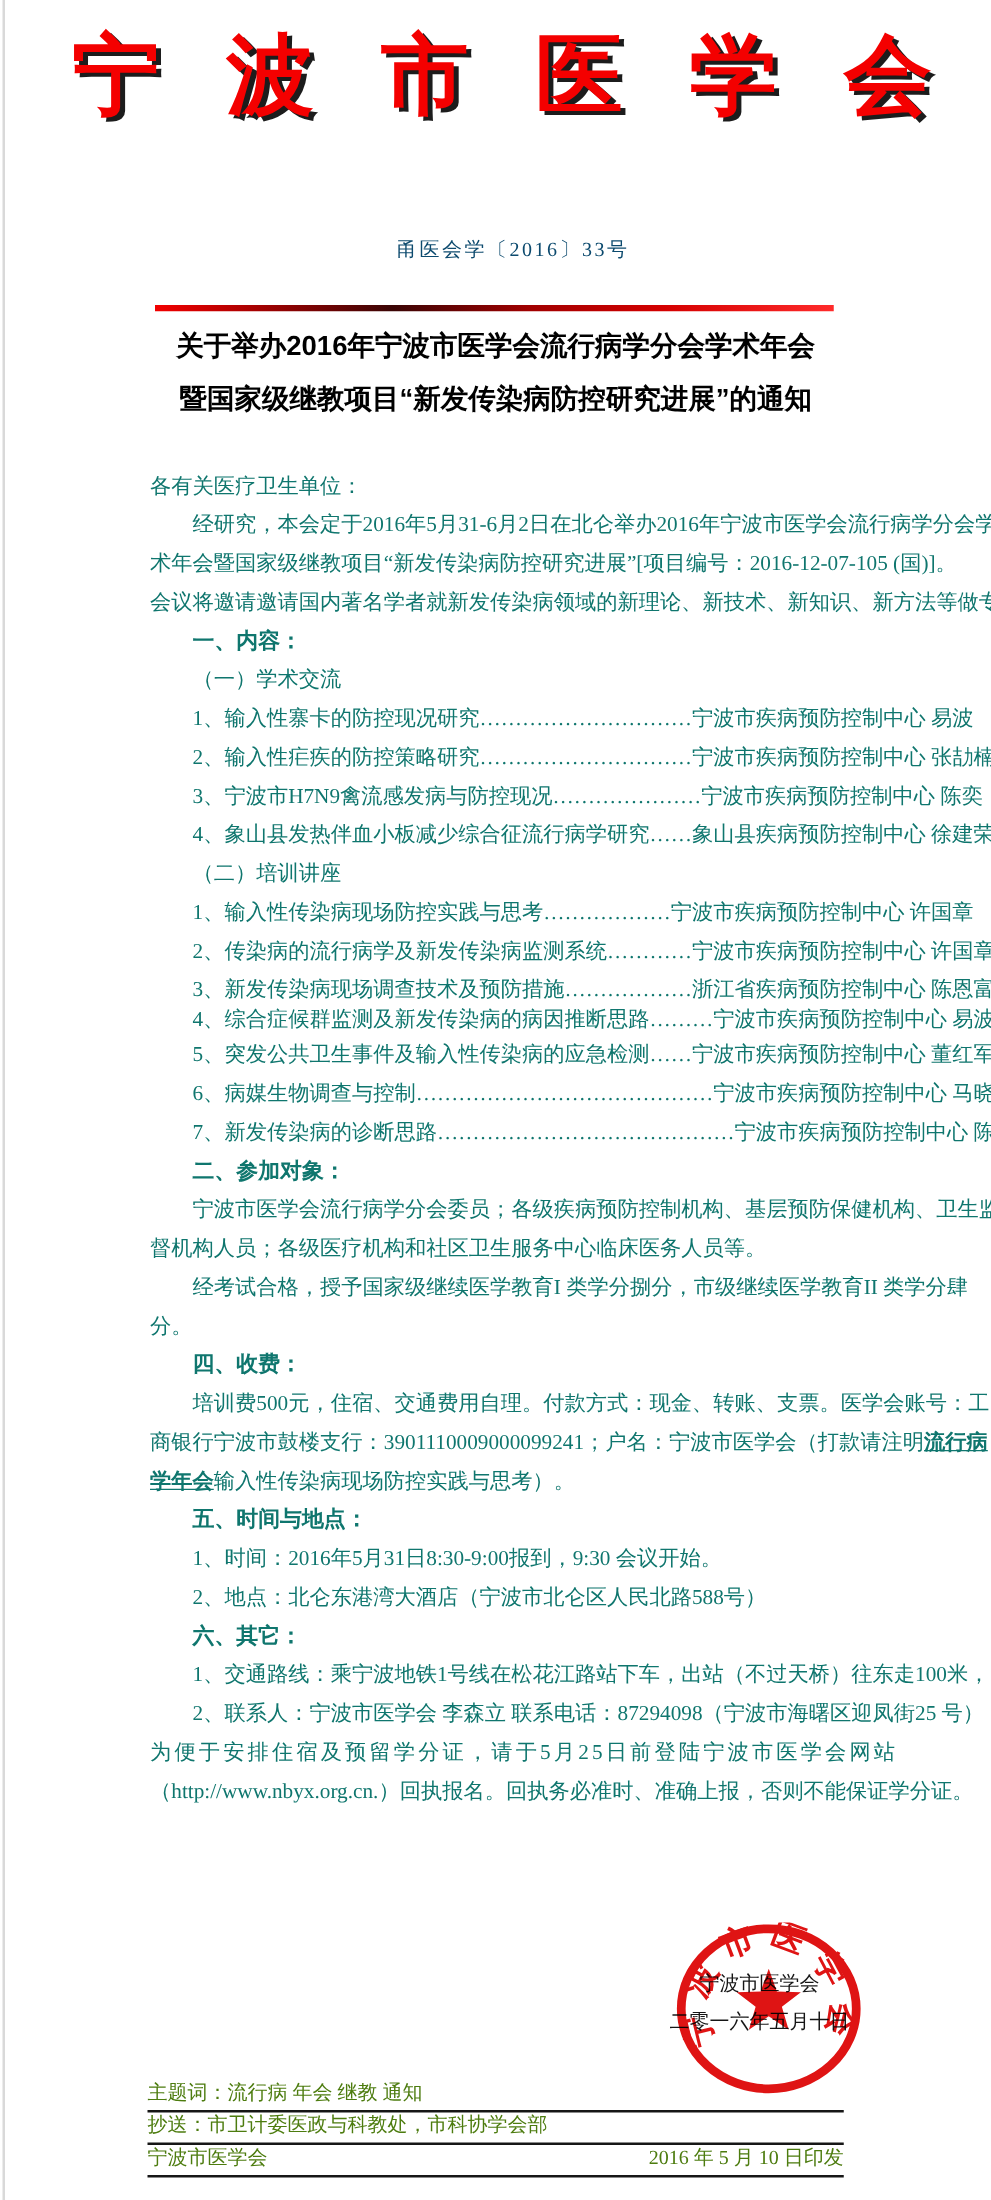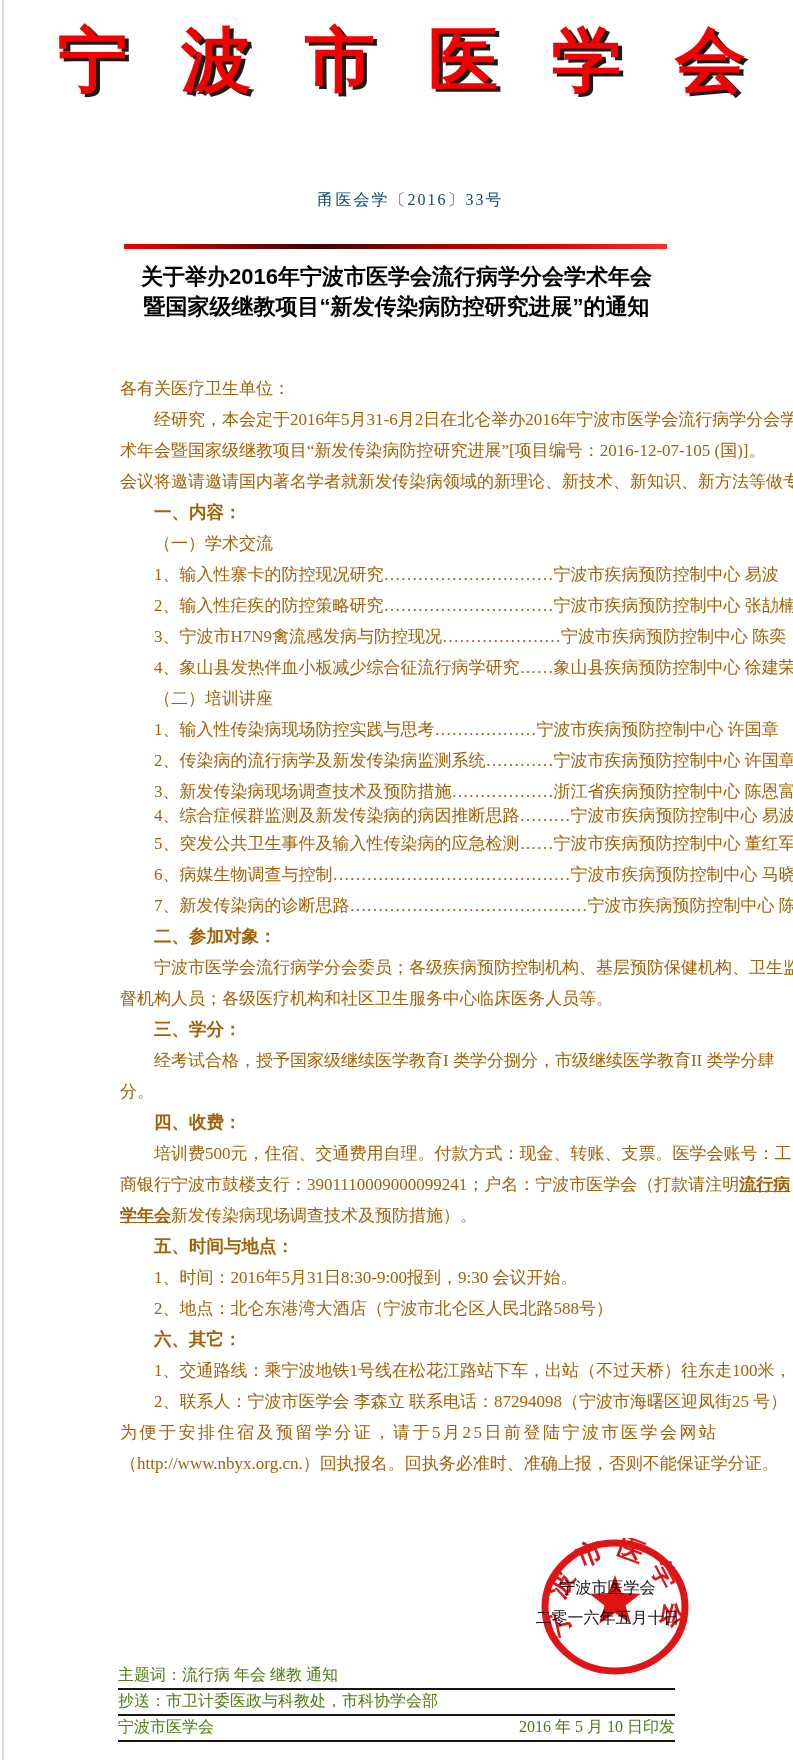--- a/index.html
+++ b/index.html
@@ -13,24 +13,24 @@
              white-space:nowrap;text-shadow:4px 3px 0 #1c1c1c;
              font-family:"Liberation Serif","DejaVu Serif",serif;}
   .doc-number{position:absolute;top:190px;left:0;width:100%;text-align:center;
               font-size:16px;color:#0c4a6e;letter-spacing:2px;}
   .red-rule{position:absolute;top:244px;left:124px;width:543px;height:5px;
             background:linear-gradient(90deg,#f20000 0%,#c00000 10%,#3a0505 35%,#a00000 55%,#d40000 75%,#ff2b2b 100%);}
 
   .doc-title{position:absolute;top:262px;left:60px;width:673px;text-align:center;
              font-weight:bold;font-size:22px;color:#000;
              font-family:"Liberation Sans","DejaVu Sans",sans-serif;}
-  .doc-title .t1{height:30px;line-height:30px;white-space:nowrap;}
+  .doc-title .t1{height:30px;line-height:30px;margin-bottom:12px;white-space:nowrap;}
   .doc-title .t2{height:30px;line-height:30px;white-space:nowrap;text-align:center;}
 
-  .body-lines{position:absolute;top:373px;left:120px;width:572px;font-size:17px;color:#a16207;}
+  .body-lines{position:absolute;top:373px;left:120px;width:572px;font-size:17px;color:#0f766e;}
   .bl{height:31px;line-height:31px;white-space:nowrap;}
   .bl.i{padding-left:34px;}
   .bl.h{padding-left:34px;font-weight:bold;font-family:"Liberation Sans","DejaVu Sans",sans-serif;font-size:17.5px;}
   .bl.it{padding-left:34px;height:21px;line-height:18px;}
   .bl.ps{letter-spacing:2.5px;}
   .hl{font-weight:bold;text-decoration:underline;margin-top:48px;}
 
   .signature{position:absolute;top:1573px;left:505px;width:205px;text-align:center;
              font-size:16px;color:#151515;}
   .signature div{height:30px;line-height:30px;white-space:nowrap;}
@@ -73,27 +73,26 @@
       <div class="bl i"><span>1、输入性传染病现场防控实践与思考………………宁波市疾病预防控制中心 许国章</span></div>
       <div class="bl i"><span>2、传染病的流行病学及新发传染病监测系统…………宁波市疾病预防控制中心 许国章</span></div>
       <div class="bl i"><span>3、新发传染病现场调查技术及预防措施………………浙江省疾病预防控制中心 陈恩富</span></div>
       <div class="bl it"><span>4、综合症候群监测及新发传染病的病因推断思路………宁波市疾病预防控制中心 易波</span></div>
       <div class="bl i"><span>5、突发公共卫生事件及输入性传染病的应急检测……宁波市疾病预防控制中心 董红军</span></div>
       <div class="bl i"><span>6、病媒生物调查与控制……………………………………宁波市疾病预防控制中心 马晓</span></div>
       <div class="bl i"><span>7、新发传染病的诊断思路……………………………………宁波市疾病预防控制中心 陈奕</span></div>
       <div class="bl h"><span>二、参加对象：</span></div>
       <div class="bl i"><span>宁波市医学会流行病学分会委员；各级疾病预防控制机构、基层预防保健机构、卫生监</span></div>
       <div class="bl p"><span>督机构人员；各级医疗机构和社区卫生服务中心临床医务人员等。</span></div>
-      <div class="bl h"><span>三、学分：</span></div>
       <div class="bl i"><span>经考试合格，授予国家级继续医学教育I 类学分捌分，市级继续医学教育II 类学分肆</span></div>
       <div class="bl p"><span>分。</span></div>
       <div class="bl h"><span>四、收费：</span></div>
       <div class="bl i"><span>培训费500元，住宿、交通费用自理。付款方式：现金、转账、支票。医学会账号：工</span></div>
       <div class="bl p"><span>商银行宁波市鼓楼支行：3901110009000099241；户名：宁波市医学会（打款请注明</span><span class="hl">流行病</span></div>
-      <div class="bl p"><span class="hl">学年会</span><span>新发传染病现场调查技术及预防措施）。</span></div>
+      <div class="bl p"><span class="hl">学年会</span><span>输入性传染病现场防控实践与思考）。</span></div>
       <div class="bl h"><span>五、时间与地点：</span></div>
       <div class="bl i"><span>1、时间：2016年5月31日8:30-9:00报到，9:30 会议开始。</span></div>
       <div class="bl i"><span>2、地点：北仑东港湾大酒店（宁波市北仑区人民北路588号）</span></div>
       <div class="bl h"><span>六、其它：</span></div>
       <div class="bl i"><span>1、交通路线：乘宁波地铁1号线在松花江路站下车，出站（不过天桥）往东走100米，</span></div>
       <div class="bl i"><span>2、联系人：宁波市医学会 李森立 联系电话：87294098（宁波市海曙区迎凤街25 号），</span></div>
       <div class="bl ps"><span>为便于安排住宿及预留学分证，请于5月25日前登陆宁波市医学会网站</span></div>
       <div class="bl p"><span>（http://www.nbyx.org.cn.）回执报名。回执务必准时、准确上报，否则不能保证学分证。</span></div>
     </div>
 

